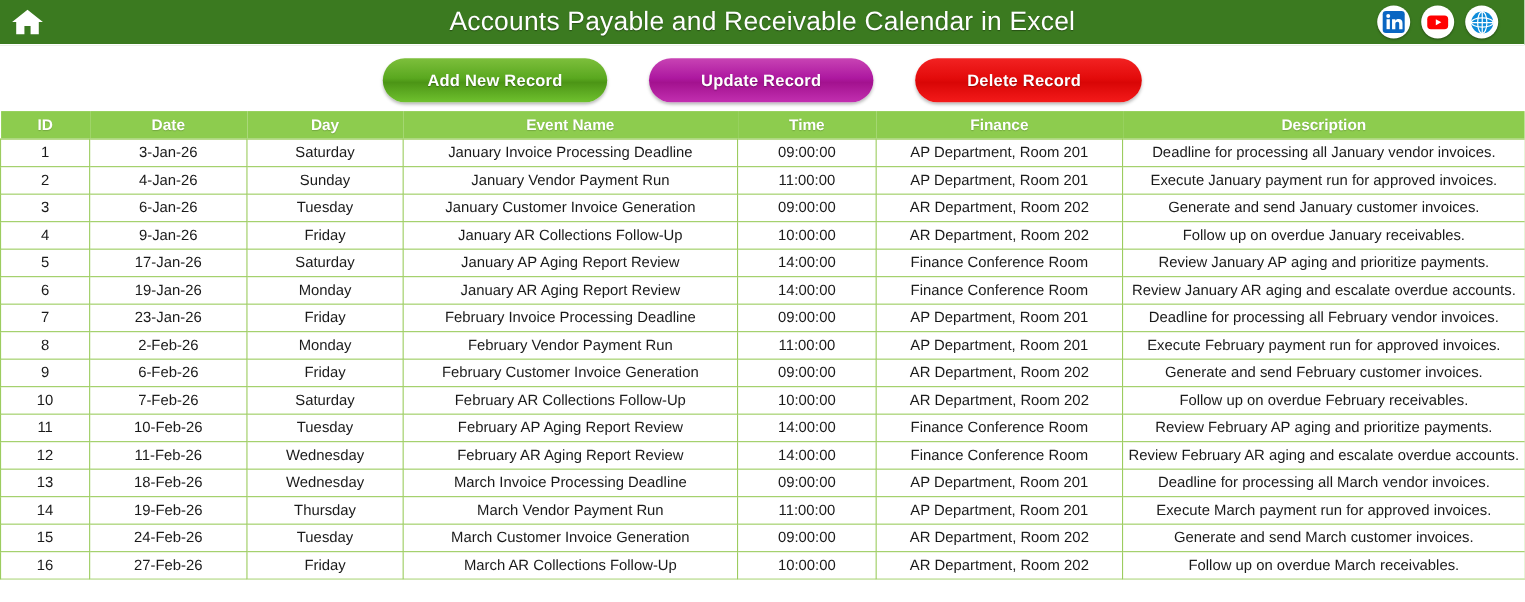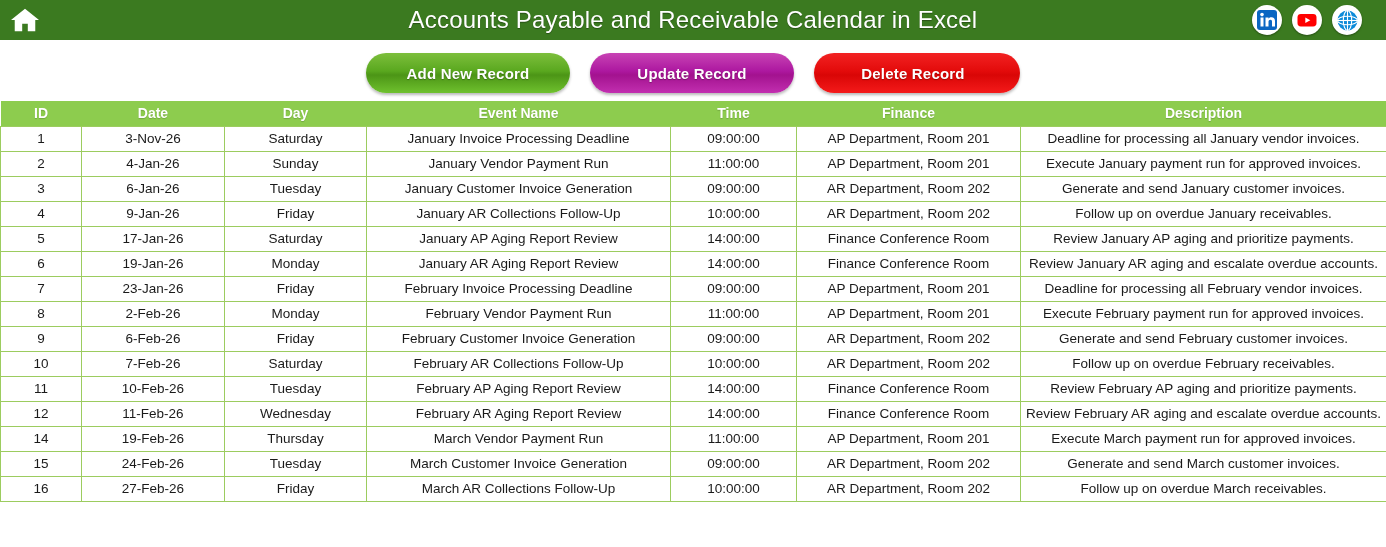--- a/index.html
+++ b/index.html
@@ -54,21 +54,21 @@
   }
   .social svg { display:block; }
 
   
   .buttonbar {
     height: 60px;
     background: #ffffff;
     display: flex;
     align-items: center;
     justify-content: center;
-    gap: 20px;
+    gap: 38px;
     padding-top: 4px;
   }
   .pill {
     border: none;
     border-radius: 22px;
     color: #ffffff;
     font-size: 15px;
     font-weight: bold;
     letter-spacing: 0.2px;
     cursor: pointer;
@@ -201,21 +201,21 @@
         <th>Day</th>
         <th>Event Name</th>
         <th>Time</th>
         <th>Finance</th>
         <th>Description</th>
       </tr>
     </thead>
     <tbody id="table-body">
         <tr>
           <td>1</td>
-          <td>3-Nov-26</td>
+          <td>3-Jan-26</td>
           <td>Saturday</td>
           <td>January Invoice Processing Deadline</td>
           <td>09:00:00</td>
           <td>AP Department, Room 201</td>
           <td>Deadline for processing all January vendor invoices.</td>
         </tr>
         <tr>
           <td>2</td>
           <td>4-Jan-26</td>
           <td>Sunday</td>
@@ -308,20 +308,29 @@
         <tr>
           <td>12</td>
           <td>11-Feb-26</td>
           <td>Wednesday</td>
           <td>February AR Aging Report Review</td>
           <td>14:00:00</td>
           <td>Finance Conference Room</td>
           <td>Review February AR aging and escalate overdue accounts.</td>
         </tr>
         <tr>
+          <td>13</td>
+          <td>18-Feb-26</td>
+          <td>Wednesday</td>
+          <td>March Invoice Processing Deadline</td>
+          <td>09:00:00</td>
+          <td>AP Department, Room 201</td>
+          <td>Deadline for processing all March vendor invoices.</td>
+        </tr>
+        <tr>
           <td>14</td>
           <td>19-Feb-26</td>
           <td>Thursday</td>
           <td>March Vendor Payment Run</td>
           <td>11:00:00</td>
           <td>AP Department, Room 201</td>
           <td>Execute March payment run for approved invoices.</td>
         </tr>
         <tr>
           <td>15</td>

